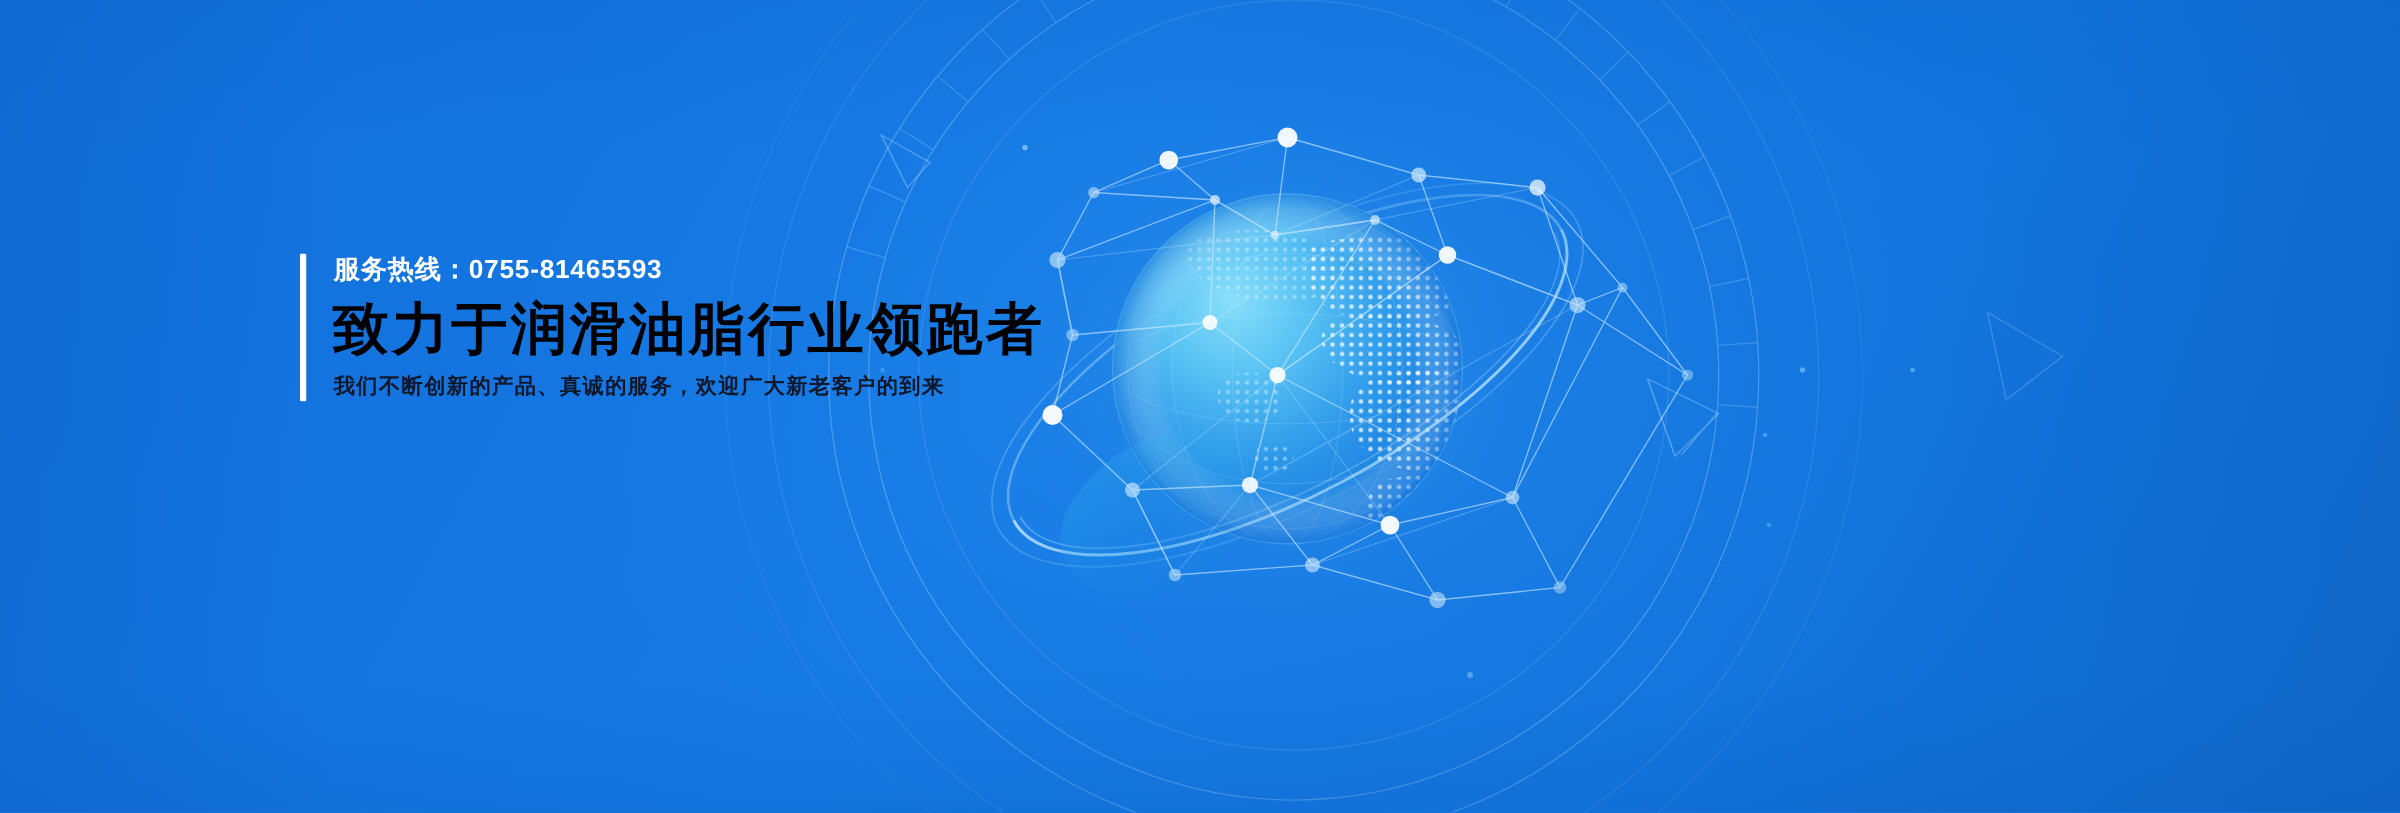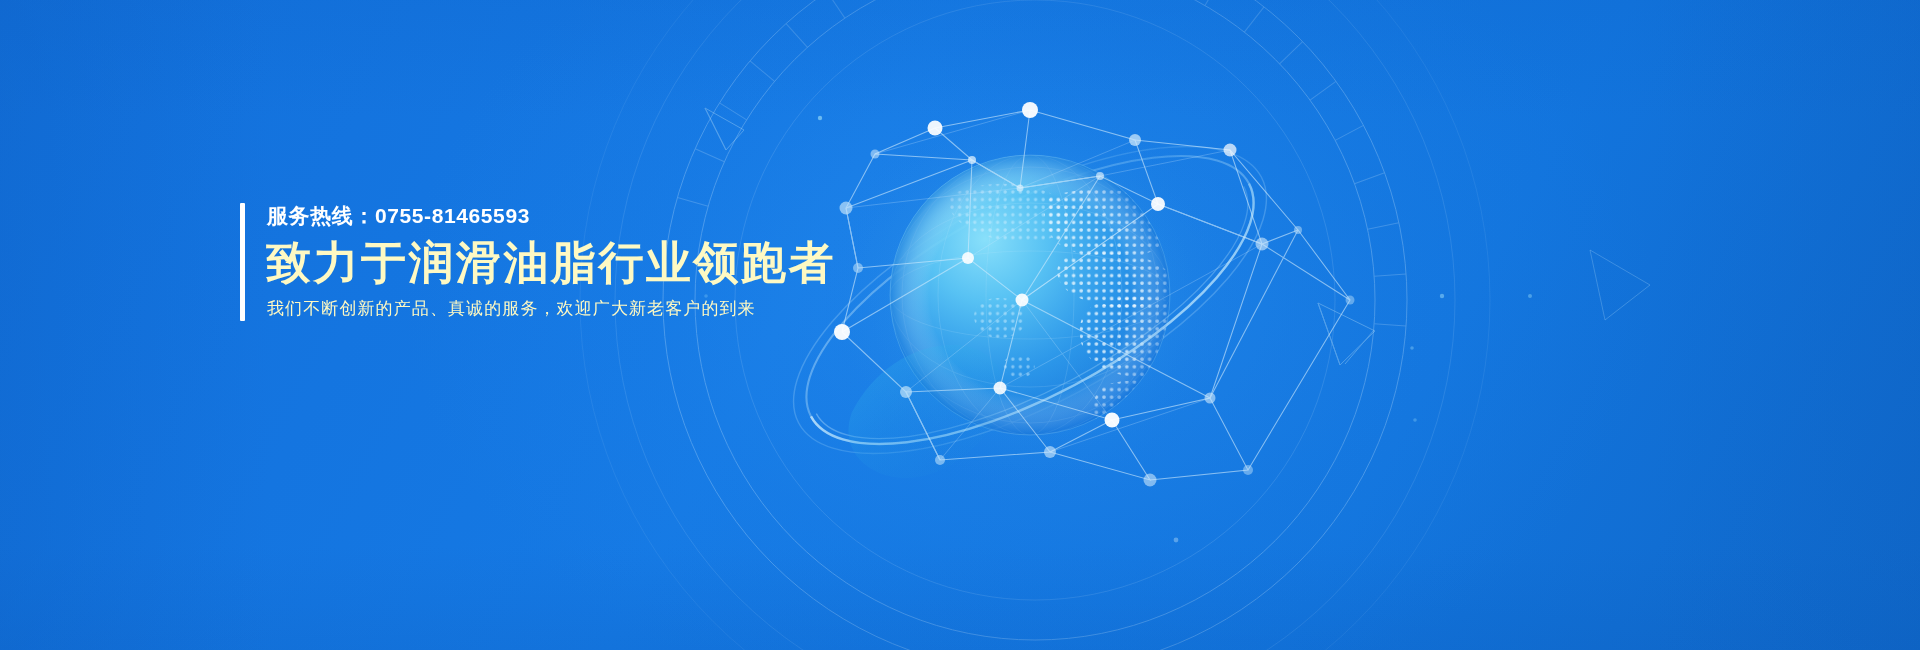--- a/index.html
+++ b/index.html
@@ -73,36 +73,36 @@
     white-space:nowrap;
     font-weight:700;
   }
 
   #headline {
     position:absolute;
     left:26px;
     top:30px;
     font-size:45px;
     font-weight:bold;
-    color:#fef9c3;
+    color:#000000;
     letter-spacing:2.5px;
     line-height:60px;
     white-space:nowrap;
   }
 
   #subline {
     position:absolute;
     left:27px;
     top:93px;
     font-size:17px;
-    color:#fef9c3;
+    color:#0f172a;
     letter-spacing:1.1px;
     line-height:26px;
     white-space:nowrap;
-    font-weight:400;
+    font-weight:700;
   }
 </style>
 </head>
 <body>
 
 <div id="banner">
 
   <div id="bg-base"></div>
 
   <svg id="art" viewBox="0 0 1920 650" width="1920" height="650" xmlns="http://www.w3.org/2000/svg">

